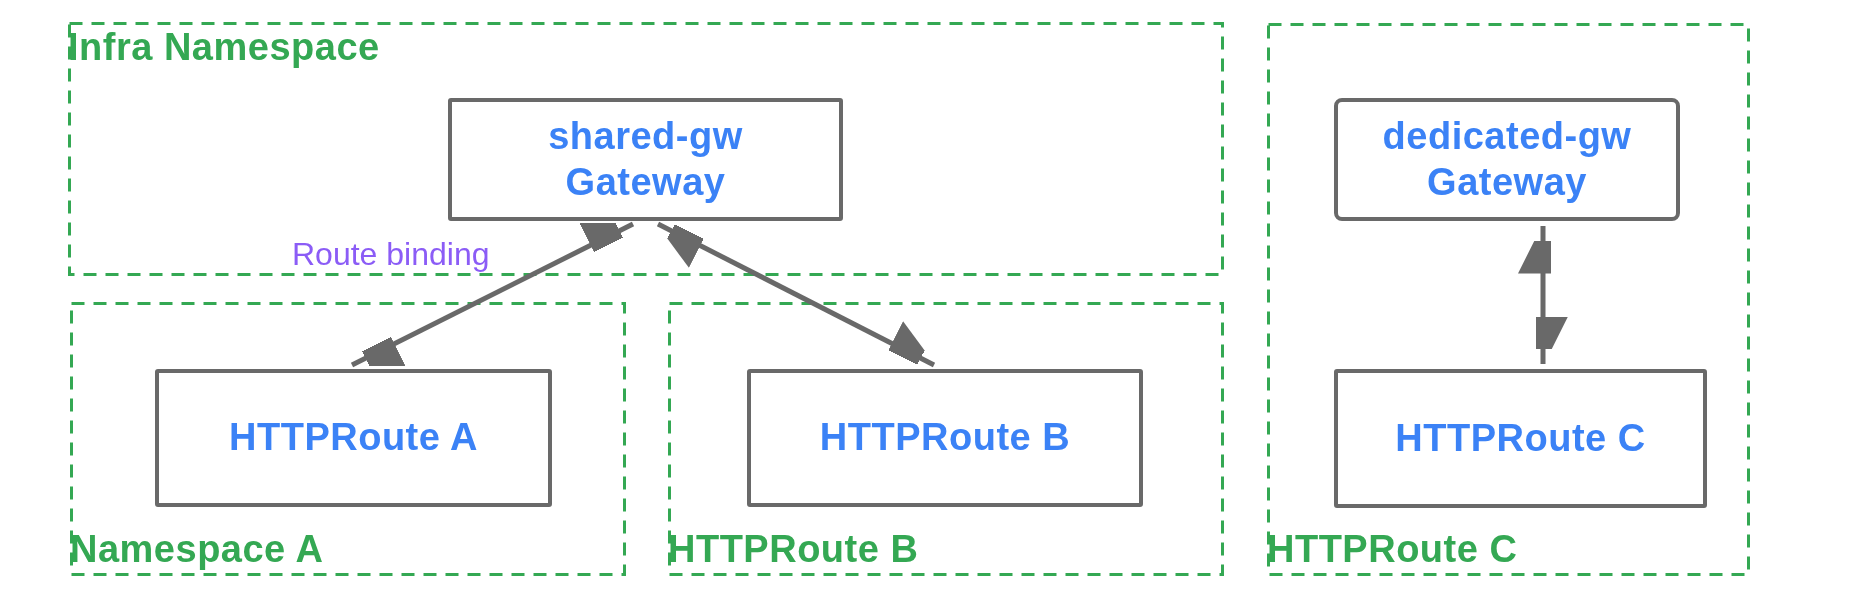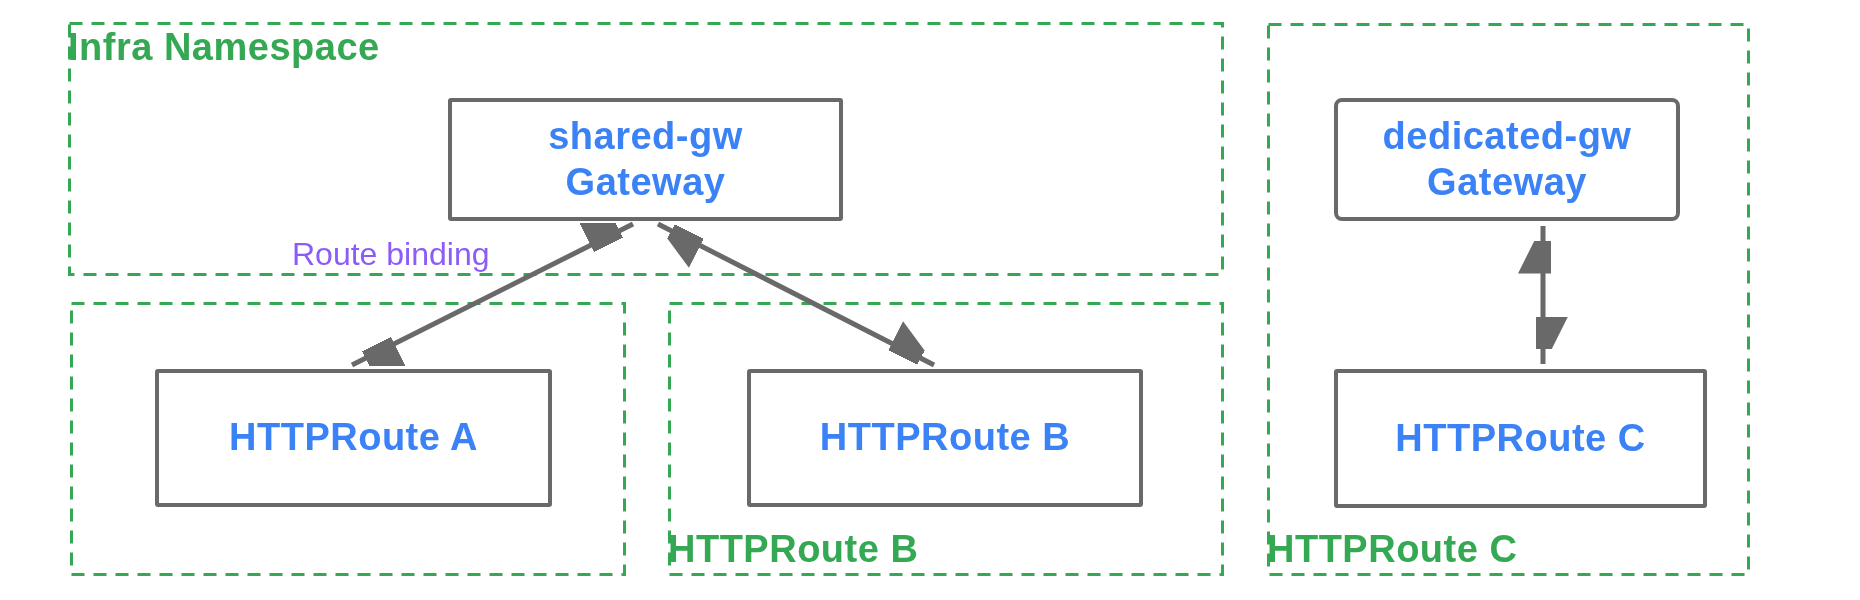--- a/index.html
+++ b/index.html
@@ -77,20 +77,21 @@
   <div class="node" style="left:448px; top:98px; width:395px; height:123px;">
     <span>shared-gw</span>
     <span>Gateway</span>
   </div>
 
   <div class="edge-label" style="left:292px; top:236px;">Route binding</div>
 
   <div class="node" style="left:149px; top:369px; width:397px; height:138px;margin-left:6px;">
     <span>HTTPRoute A</span>
   </div>
+  <div class="ns-label" style="left:70px; top:528px; width:555px;">Namespace A</div>
 
   <div class="node" style="left:747px; top:369px; width:396px; height:138px;">
     <span>HTTPRoute B</span>
   </div>
   <div class="ns-label" style="left:668px; top:528px; width:555px;">HTTPRoute B</div>
 
   <div class="node" style="left:1334px; top:98px; width:346px; height:123px;border-radius:8px;">
     <span>dedicated-gw</span>
     <span>Gateway</span>
   </div>

